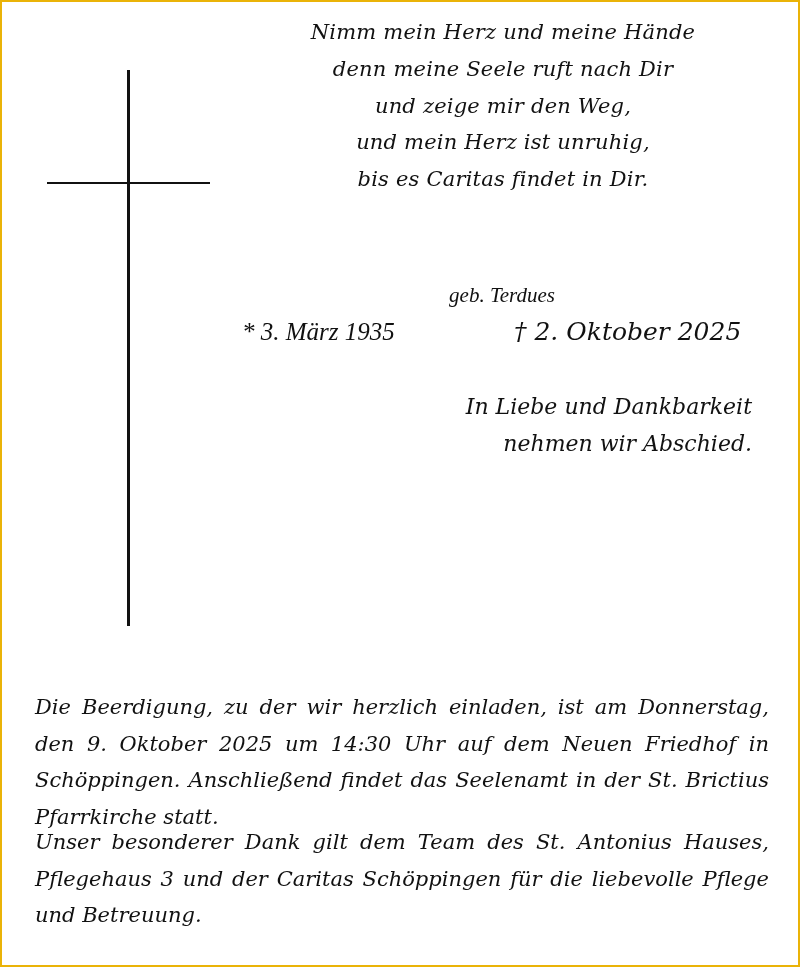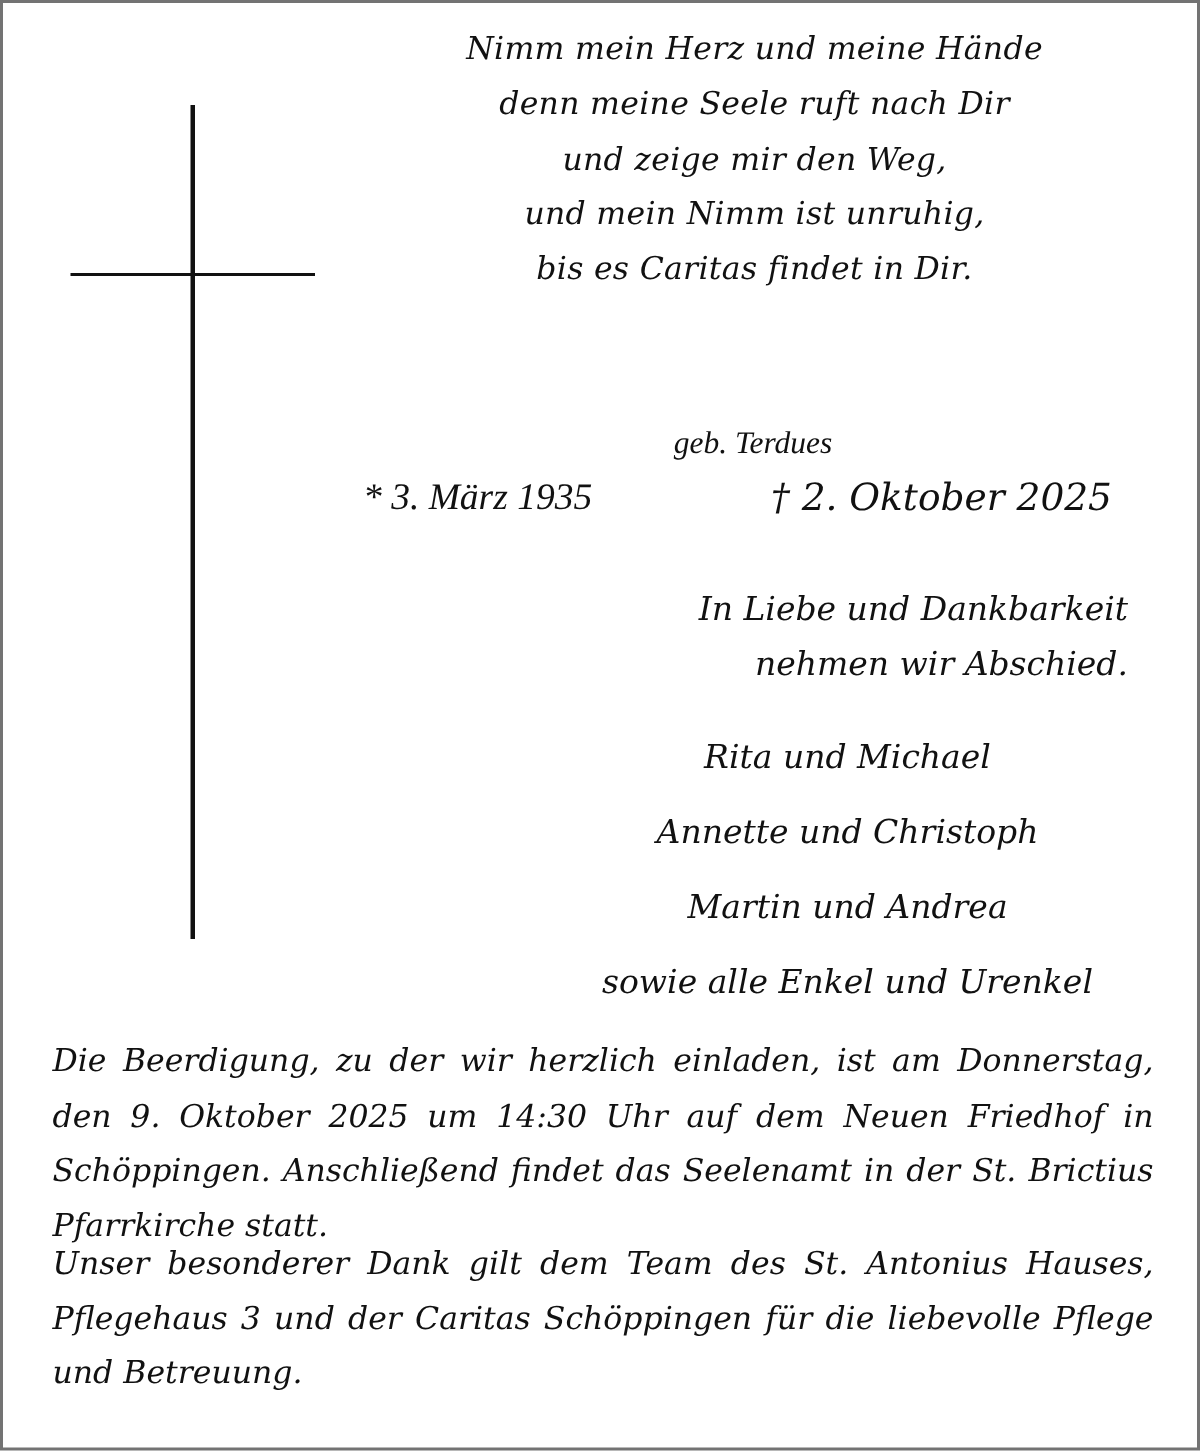--- a/index.html
+++ b/index.html
@@ -1,21 +1,21 @@
 <!DOCTYPE html>
 <html><head>
   <meta charset="utf-8">
   <style>
     html, body { margin: 0; padding: 0; background: #ffffff; }
     body { width: 800px; height: 967px; overflow: hidden; }
     .page {
       position: relative;
       width: 800px; height: 967px;
       box-sizing: border-box;
-      border: 2px solid #737373;
+      border: 2px solid #eab308;
       background: #ffffff;
       color: #111111;
       font-family: "DejaVu Serif", "Liberation Serif", serif;
     }
     .cross-v {
       position: absolute; left: 125px; top: 68px;
       width: 3px; height: 556px; background: #111111;
     }
     .cross-h {
       position: absolute; left: 45px; top: 180px;
@@ -67,36 +67,30 @@
 
 <div class="page">
 
   <div class="cross-v"></div>
   <div class="cross-h"></div>
 
   <div class="poem">
     <div>Nimm mein Herz und meine Hände</div>
     <div>denn meine Seele ruft nach Dir</div>
     <div>und zeige mir den Weg,</div>
-    <div>und mein Nimm ist unruhig,</div>
+    <div>und mein Herz ist unruhig,</div>
     <div>bis es Caritas findet in Dir.</div>
   </div>
 
   <div class="maiden">geb. Terdues</div>
   <div class="birth">* 3. März 1935</div>
   <div class="death">† 2. Oktober 2025</div>
 
   <div class="farewell">
     <div>In Liebe und Dankbarkeit</div>
     <div>nehmen wir Abschied.</div>
   </div>
 
-  <div class="mourners">
-    <div>Rita und Michael</div>
-    <div>Annette und Christoph</div>
-    <div>Martin und Andrea</div>
-    <div>sowie alle Enkel und Urenkel</div>
-  </div>
 
   <div class="body-text p1">Die Beerdigung, zu der wir herzlich einladen, ist am Donnerstag, den 9. Oktober 2025 um 14:30 Uhr auf dem Neuen Friedhof in Schöppingen. Anschließend findet das Seelenamt in der St. Brictius Pfarrkirche statt.</div>
   <div class="body-text p2">Unser besonderer Dank gilt dem Team des St. Antonius Hauses, Pflegehaus 3 und der Caritas Schöppingen für die liebevolle Pflege und Betreuung.</div>
 
 </div>
 
 </body></html>

